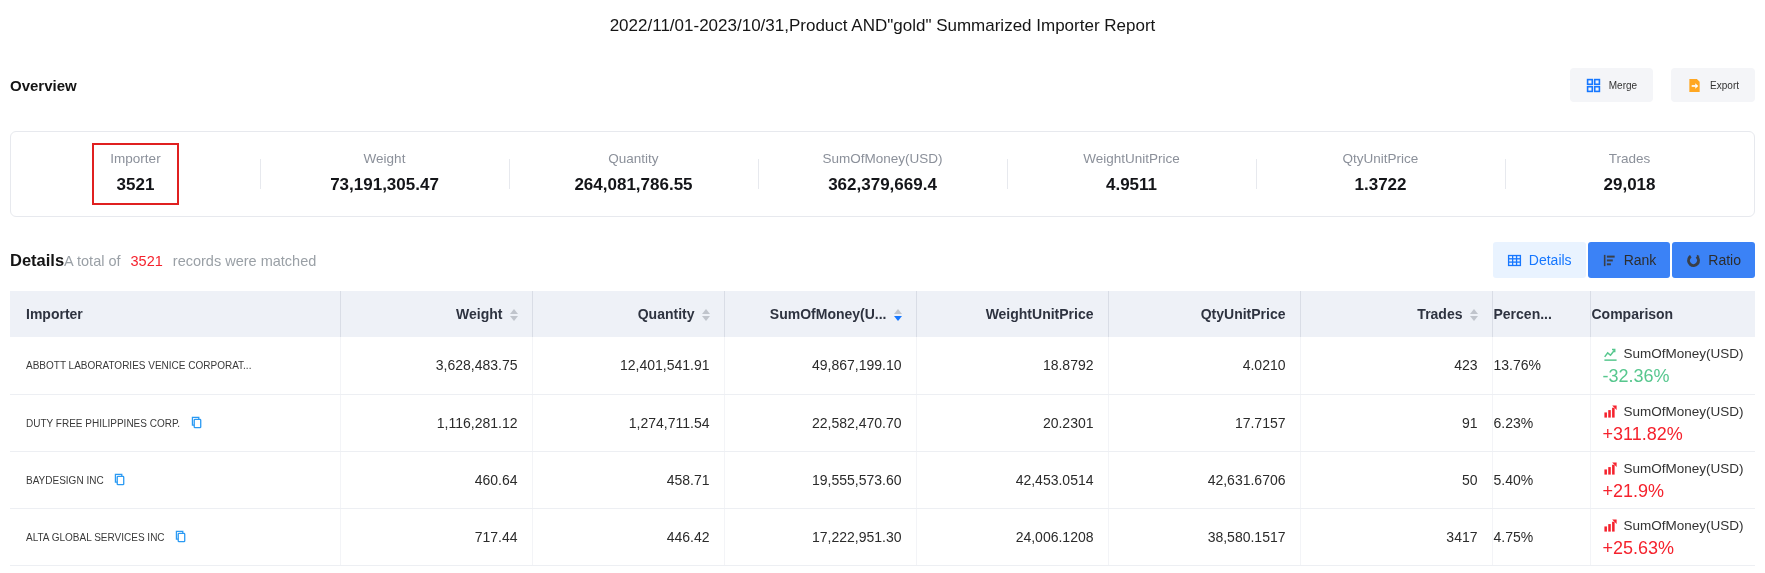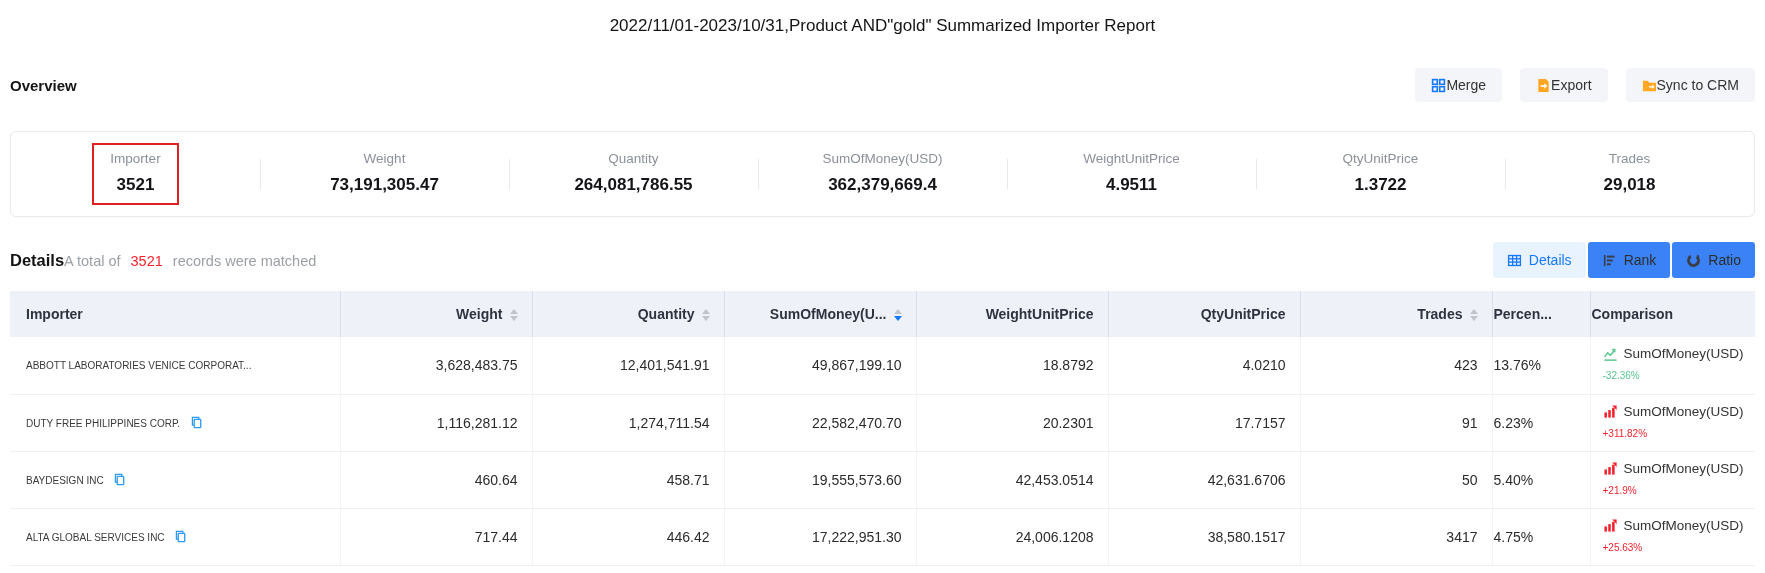--- a/index.html
+++ b/index.html
@@ -14,22 +14,22 @@
   }
   
   .toolbar-row {
     margin:30px 10px 0; height:36px;
     display:flex; justify-content:space-between; align-items:center;
   }
   .section-heading { font-size:15px; font-weight:700; color:#141414; }
   .toolbar-buttons { display:flex; gap:18px; }
   .tb-btn {
     height:34px; padding:0 16px; border:none; border-radius:4px;
-    background:#f4f5f8; color:#333; font-size:14px; cursor:pointer;
-    display:flex; align-items:center; gap:0;
+    background:#f4f5f8; color:#333; font-size:10px; cursor:pointer;
+    display:flex; align-items:center; gap:8px;
     font-family:inherit;
   }
   .btn-icon, .tab-icon { display:inline-flex; width:15px; height:15px; }
   
   .overview-panel {
     margin:28px 10px 0; height:86px; box-sizing:border-box;
     border:1px solid #e7e9ee; border-radius:6px;
     display:flex; align-items:center;
   }
   .stat { flex:1; text-align:center; position:relative; }
@@ -78,21 +78,21 @@
   .copy-icon { display:inline-flex; width:13px; height:13px; margin-left:7px; vertical-align:-2px; cursor:pointer; }
   
   .carets { display:inline-flex; flex-direction:column; gap:2px; margin-left:7px; vertical-align:middle; cursor:pointer; }
   .caret-up    { width:0; height:0; border-left:4.5px solid transparent; border-right:4.5px solid transparent; border-bottom:5.5px solid #c0c4cc; }
   .caret-down  { width:0; height:0; border-left:4.5px solid transparent; border-right:4.5px solid transparent; border-top:5.5px solid #c0c4cc; }
   .caret-down.on { border-top-color:#1677ff; }
   
   .c-comp { padding-left:12px; }
   .comp-line1 { display:flex; align-items:center; gap:6px; font-size:13.5px; color:#333; line-height:18px; }
   .comp-icon { display:inline-flex; width:15px; height:15px; }
-  .comp-line2 { font-size:10px; line-height:18px; margin-top:4px; }
+  .comp-line2 { font-size:18px; line-height:18px; margin-top:4px; }
   .comp-line2.up   { color:#f5222d; }
   .comp-line2.down { color:#57c78e; }
 </style>
 </head>
 <body>
 
 <div class="page">
 
   <div class="report-title">2022/11/01-2023/10/31,Product AND"gold" Summarized Importer Report</div>
 
@@ -114,30 +114,20 @@
         </button>
         <button class="tb-btn">
           <span class="btn-icon">
             <svg viewBox="0 0 16 16" width="15" height="15">
               <path fill="#ffa722" d="M2.5 1h8l3 3v11h-11z"></path>
               <path fill="#fff" d="M5 7.6h4.2v1.8H5z"></path>
               <path fill="#fff" d="M8.8 5.6l3.2 2.9-3.2 2.9z"></path>
             </svg>
           </span>
           <span class="btn-label">Export</span>
-        </button>
-        <button class="tb-btn">
-          <span class="btn-icon">
-            <svg viewBox="0 0 16 16" width="15" height="15">
-              <path fill="#ffa722" d="M1 3h5.2l1.6 2H15v9H1z"></path>
-              <path fill="#fff" d="M7.5 8.6h4.4v1.6H7.5z"></path>
-              <path fill="#fff" d="M10.9 7l2.6 2.4-2.6 2.4z"></path>
-            </svg>
-          </span>
-          <span class="btn-label">Sync to CRM</span>
         </button>
       </div>
   </div>
 
   <div class="overview-panel">
       <div class="stat">
     <div class="stat-inner highlight-box">
       <div class="stat-label">Importer</div>
       <div class="stat-value">3521</div>
     </div>

